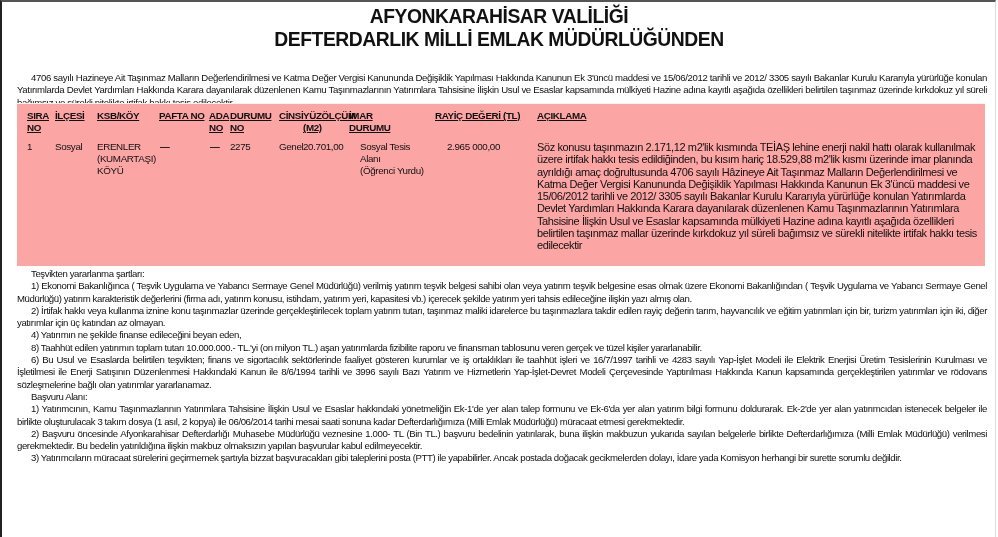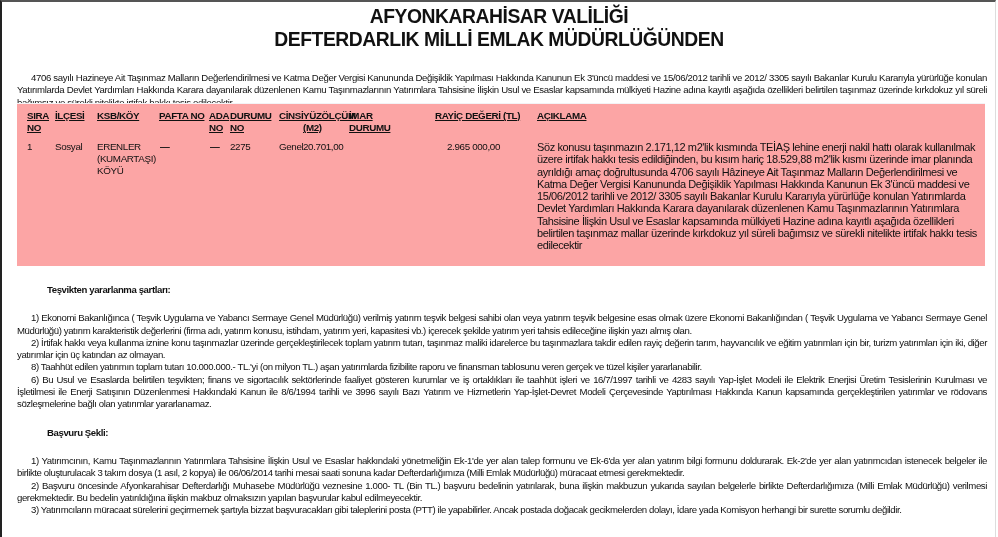--- a/index.html
+++ b/index.html
@@ -35,21 +35,21 @@
     .td { top: 37px; }
     .aciklama {
       position: absolute; left: 520px; top: 37px; width: 440px;
       font-size: 11px; line-height: 12.3px; letter-spacing: -0.4px;
     }
     .body-text {
       position: absolute; left: 17px; width: 970px;
       font-size: 9.6px; line-height: 12.3px; letter-spacing: -0.4px;
     }
     .p { text-indent: 14px; margin: 0; text-align: justify; }
-    .h { font-weight: bold; margin: 16px; padding-left: 14px; }
+    .h { font-weight: normal; margin: 0; padding-left: 14px; }
   </style>
 </head>
 <body>
 
 <div class="frame"></div>
 
 <div class="title1">AFYONKARAHİSAR VALİLİĞİ</div>
 <div class="title2">DEFTERDARLIK MİLLİ EMLAK MÜDÜRLÜĞÜNDEN</div>
 
 <p class="intro" style="margin:0">4706 sayılı Hazineye Ait Taşınmaz Malların Değerlendirilmesi ve Katma Değer Vergisi Kanununda Değişiklik Yapılması Hakkında Kanunun Ek 3'üncü maddesi ve 15/06/2012 tarihli ve 2012/ 3305 sayılı Bakanlar Kurulu Kararıyla yürürlüğe konulan Yatırımlarda Devlet Yardımları Hakkında Karara dayanılarak düzenlenen Kamu Taşınmazlarının Yatırımlara Tahsisine İlişkin Usul ve Esaslar kapsamında mülkiyeti Hazine adına kayıtlı aşağıda özellikleri belirtilen taşınmaz üzerinde kırkdokuz yıl süreli bağımsız ve sürekli nitelikte irtifak hakkı tesis edilecektir.</p>
@@ -69,27 +69,29 @@
   <div class="th" style="left:520px">AÇIKLAMA</div>
 
   <div class="td" style="left:10px">1</div>
   <div class="td" style="left:38px">Sosyal</div>
   <div class="td" style="left:80px"><span>ERENLER</span><br><span>(KUMARTAŞI)</span><br><span>KÖYÜ</span></div>
   <div class="td" style="left:143px;font-weight:bold">—</div>
   <div class="td" style="left:193px;font-weight:bold">—</div>
   <div class="td" style="left:213px">2275</div>
   <div class="td" style="left:262px">Genel</div>
   <div class="td" style="left:286px">20.701,00</div>
+  <div class="td" style="left:343px"><span>Sosyal Tesis</span><br><span>Alanı</span><br><span>(Öğrenci Yurdu)</span></div>
   <div class="td" style="left:430px">2.965 000,00</div>
   <div class="aciklama">Söz konusu taşınmazın 2.171,12 m2'lik kısmında TEİAŞ lehine enerji nakil hattı olarak kullanılmak üzere irtifak hakkı tesis edildiğinden, bu kısım hariç 18.529,88 m2'lik kısmı üzerinde imar planında ayrıldığı amaç doğrultusunda 4706 sayılı Hâzineye Ait Taşınmaz Malların Değerlendirilmesi ve Katma Değer Vergisi Kanununda Değişiklik Yapılması Hakkında Kanunun Ek 3'üncü maddesi ve 15/06/2012 tarihli ve 2012/ 3305 sayılı Bakanlar Kurulu Kararıyla yürürlüğe konulan Yatırımlarda Devlet Yardımları Hakkında Karara dayanılarak düzenlenen Kamu Taşınmazlarının Yatırımlara Tahsisine İlişkin Usul ve Esaslar kapsamında mülkiyeti Hazine adına kayıtlı aşağıda özellikleri belirtilen taşınmaz mallar üzerinde kırkdokuz yıl süreli bağımsız ve sürekli nitelikte irtifak hakkı tesis edilecektir</div>
 </div>
 
 <div class="body-text" style="top:268px">
   <p class="h">Teşvikten yararlanma şartları:</p>
   <p class="p">1) Ekonomi Bakanlığınca ( Teşvik Uygulama ve Yabancı Sermaye Genel Müdürlüğü) verilmiş yatırım teşvik belgesi sahibi olan veya yatırım teşvik belgesine esas olmak üzere Ekonomi Bakanlığından ( Teşvik Uygulama ve Yabancı Sermaye Genel Müdürlüğü) yatırım karakteristik değerlerini (firma adı, yatırım konusu, istihdam, yatırım yeri, kapasitesi vb.) içerecek şekilde yatırım yeri tahsis edileceğine ilişkin yazı almış olan.</p>
   <p class="p">2) İrtifak hakkı veya kullanma iznine konu taşınmazlar üzerinde gerçekleştirilecek toplam yatırım tutarı, taşınmaz maliki idarelerce bu taşınmazlara takdir edilen rayiç değerin tarım, hayvancılık ve eğitim yatırımları için bir, turizm yatırımları için iki, diğer yatırımlar için üç katından az olmayan.</p>
+  <p class="p">4) Yatırımın ne şekilde finanse edileceğini beyan eden,</p>
   <p class="p">8) Taahhüt edilen yatırımın toplam tutarı 10.000.000.- TL.'yi (on milyon TL.) aşan yatırımlarda fizibilite raporu ve finansman tablosunu veren gerçek ve tüzel kişiler yararlanabilir.</p>
   <p class="p">6) Bu Usul ve Esaslarda belirtilen teşvikten; finans ve sigortacılık sektörlerinde faaliyet gösteren kurumlar ve iş ortaklıkları ile taahhüt işleri ve 16/7/1997 tarihli ve 4283 sayılı Yap-İşlet Modeli ile Elektrik Enerjisi Üretim Tesislerinin Kurulması ve İşletilmesi ile Enerji Satışının Düzenlenmesi Hakkındaki Kanun ile 8/6/1994 tarihli ve 3996 sayılı Bazı Yatırım ve Hizmetlerin Yap-İşlet-Devret Modeli Çerçevesinde Yaptırılması Hakkında Kanun kapsamında gerçekleştirilen yatırımlar ve rödovans sözleşmelerine bağlı olan yatırımlar yararlanamaz.</p>
-  <p class="h">Başvuru Şekli:</p>
+  <p class="h">Başvuru Alanı:</p>
   <p class="p">1) Yatırımcının, Kamu Taşınmazlarının Yatırımlara Tahsisine İlişkin Usul ve Esaslar hakkındaki yönetmeliğin Ek-1'de yer alan talep formunu ve Ek-6'da yer alan yatırım bilgi formunu doldurarak. Ek-2'de yer alan yatırımcıdan istenecek belgeler ile birlikte oluşturulacak 3 takım dosya (1 asıl, 2 kopya) ile 06/06/2014 tarihi mesai saati sonuna kadar Defterdarlığımıza (Milli Emlak Müdürlüğü) müracaat etmesi gerekmektedir.</p>
   <p class="p">2) Başvuru öncesinde Afyonkarahisar Defterdarlığı Muhasebe Müdürlüğü veznesine 1.000- TL (Bin TL.) başvuru bedelinin yatırılarak, buna ilişkin makbuzun yukarıda sayılan belgelerle birlikte Defterdarlığımıza (Milli Emlak Müdürlüğü) verilmesi gerekmektedir. Bu bedelin yatırıldığına ilişkin makbuz olmaksızın yapılan başvurular kabul edilmeyecektir.</p>
   <p class="p">3) Yatırımcıların müracaat sürelerini geçirmemek şartıyla bizzat başvuracakları gibi taleplerini posta (PTT) ile yapabilirler. Ancak postada doğacak gecikmelerden dolayı, İdare yada Komisyon herhangi bir surette sorumlu değildir.</p>
 </div>
 
 </body></html>

